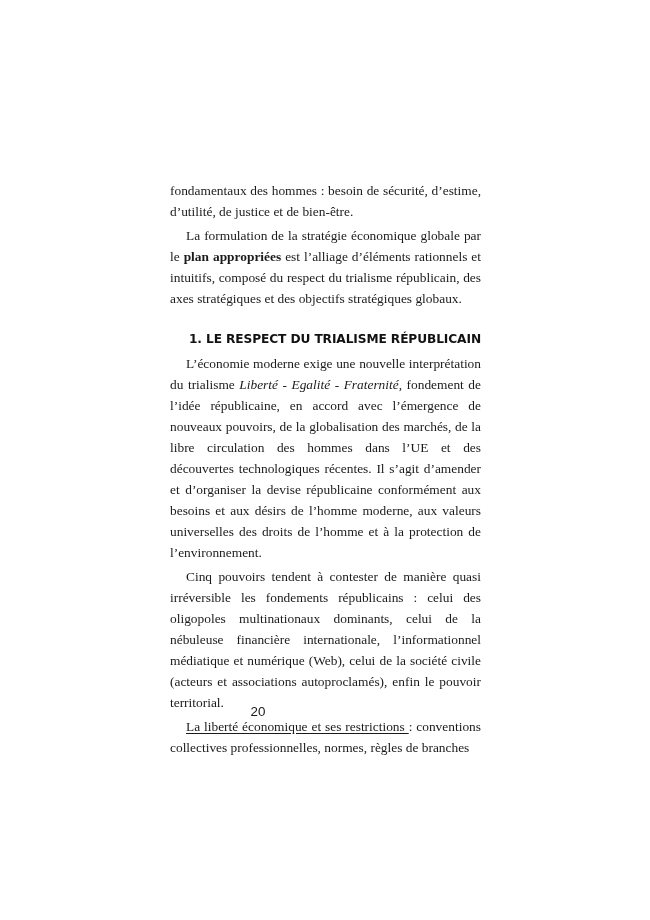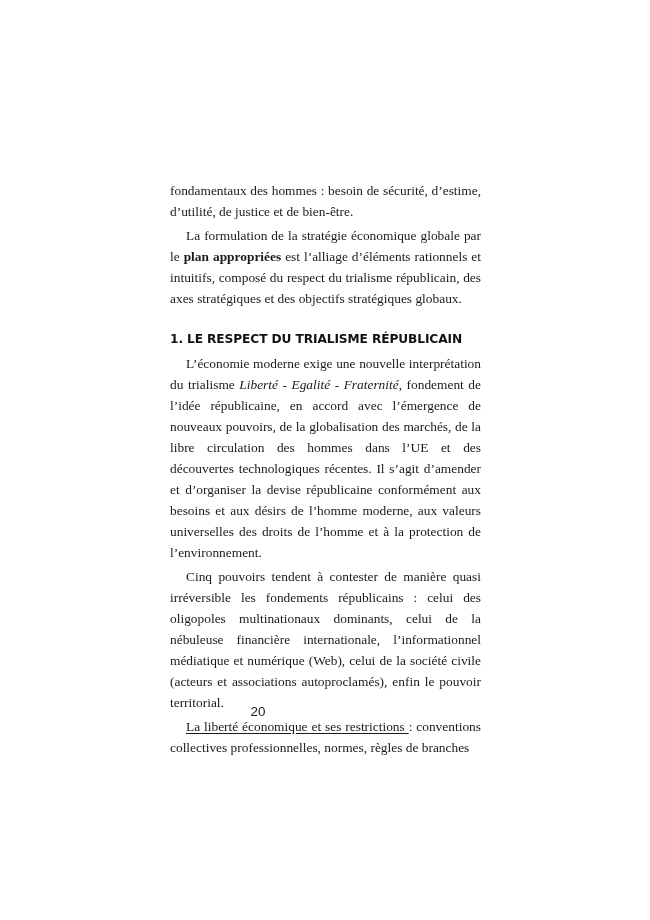--- a/index.html
+++ b/index.html
@@ -4,21 +4,21 @@
 <style>
   html, body { margin: 0; padding: 0; background: #ffffff; }
   body { width: 650px; height: 920px; position: relative; overflow: hidden; }
   .page { position: absolute; left: 170px; top: 180px; width: 311px;
     font-family: "Liberation Serif", "DejaVu Serif", serif; font-size: 13.4px;
     line-height: 21px; color: #1a1a1a; text-align: justify; hyphens: none; }
   .page p { margin: 0; }
   .indent { text-indent: 16px; }
   .gap { margin-top: 3px !important; }
   .heading { font-family: "DejaVu Sans", "Liberation Sans", sans-serif; font-weight: bold;
-    font-size: 12.2px; margin: 20px 0 3px 0 !important; text-align: left; letter-spacing: -0.1px; color: #111; }
+    font-size: 12.2px; margin: 20px 0 3px 0 !important; text-align: right; letter-spacing: -0.1px; color: #111; }
   .u { text-decoration: underline; text-underline-offset: 2px; margin-top: 11px; }
   .pagenum { position: absolute; left: 0; width: 516px; top: 704px; text-align: center;
     font-family: Liberation Sans, sans-serif; font-size: 13.4px; color: #1a1a1a; }
 </style>
 </head>
 <body>
 
 <div class="page">
   <p>fondamentaux des hommes : besoin de sécurité, d’estime, d’utilité, de justice et de bien-être.</p>
   <p class="indent gap"><span>La formulation de la stratégie économique globale par le </span><b>plan appropriées</b><span> est l’alliage d’éléments rationnels et intuitifs, composé du respect du trialisme républicain, des axes stratégiques et des objectifs stratégiques globaux.</span></p>

